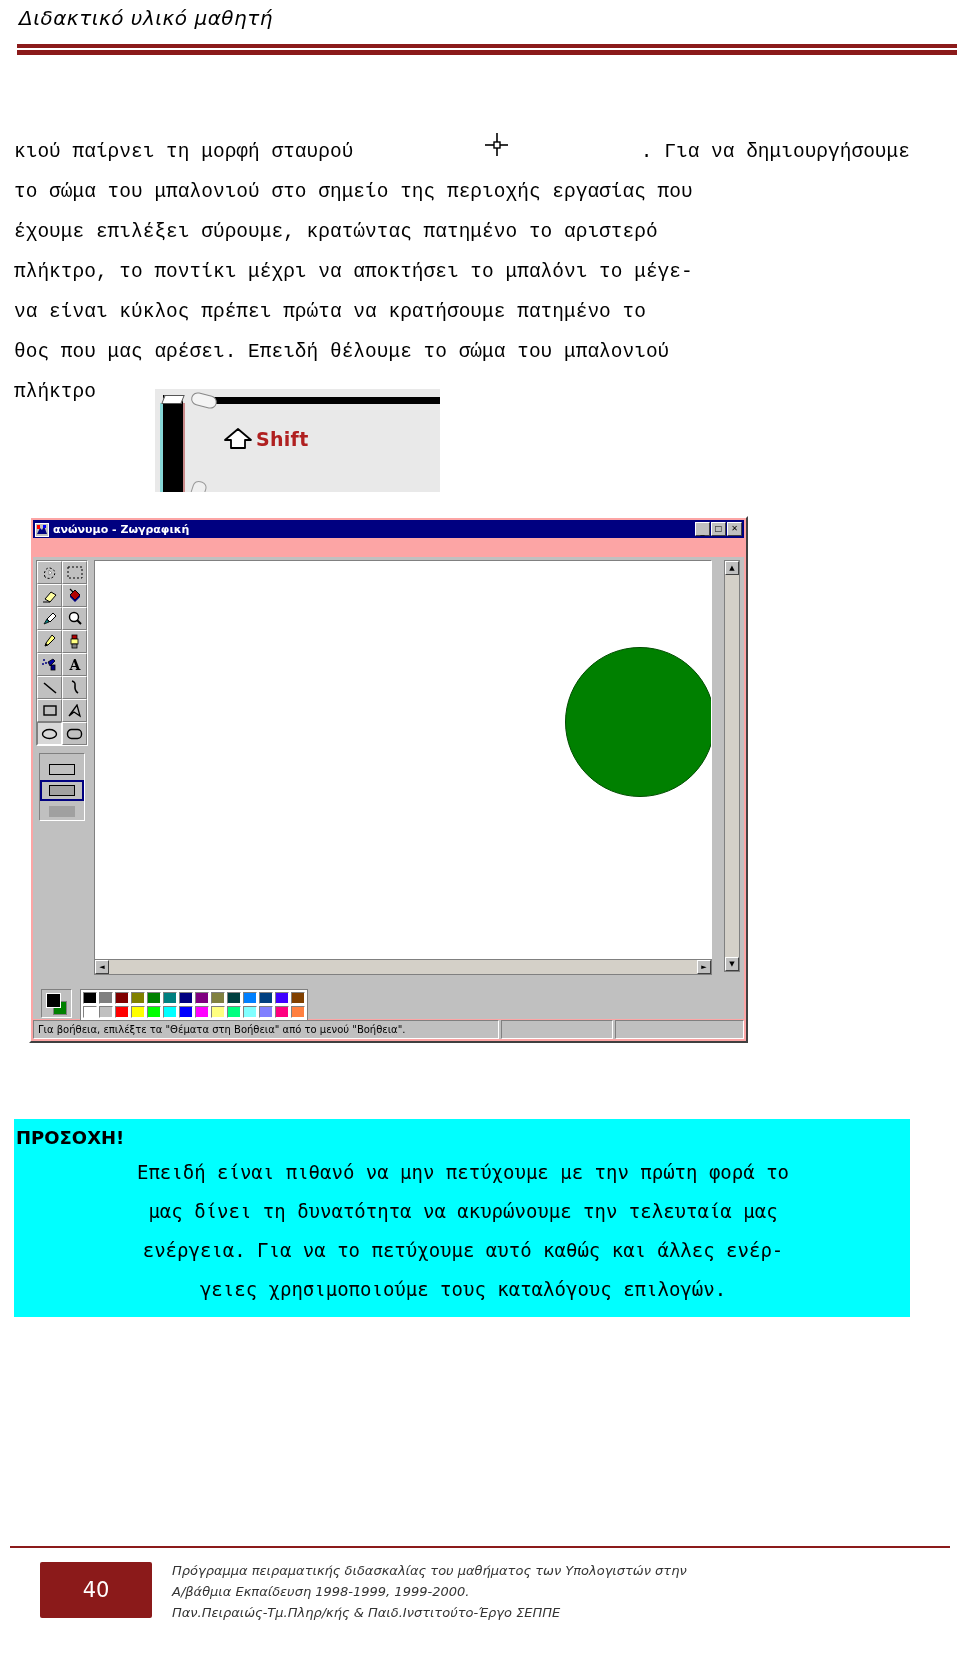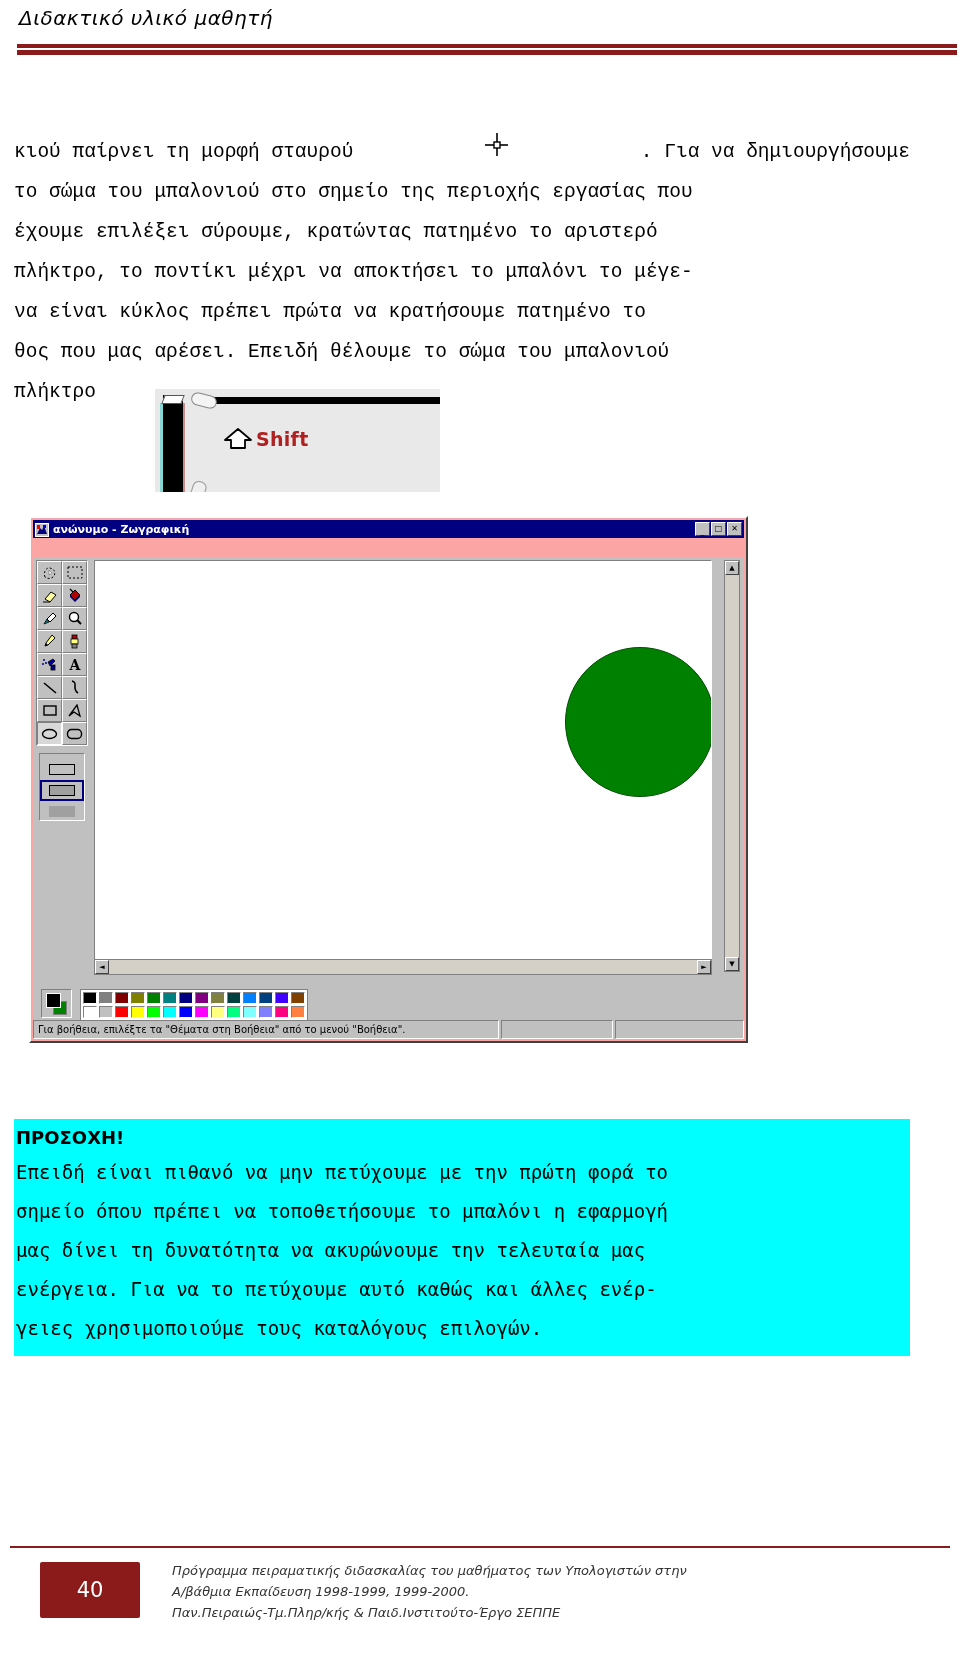--- a/index.html
+++ b/index.html
@@ -478,41 +478,41 @@
     line-height: 30px;
     padding-left: 2px;
   }
   .warning-body {
     font-family: "DejaVu Sans Mono", monospace;
     font-size: 19px;
     line-height: 39px;
     color: #000000;
     padding-left: 2px;
   }
-  .warning-body .line { display: block; white-space: nowrap; }
+  .warning-body .line { display: block; white-space: nowrap; text-align: center; }
 
   
   .footer {
     position: absolute;
     left: 0;
     top: 1546px;
     width: 960px;
     height: 110px;
   }
   .footer-rule {
     position: absolute;
     left: 10px; top: 0;
     width: 940px; height: 2px;
     background: #8b1a1a;
   }
   .page-number-box {
     position: absolute;
     left: 40px;
     top: 16px;
-    width: 100px;
+    width: 112px;
     height: 56px;
     background: #8b1a1a;
     border-radius: 2px;
     display: flex;
     align-items: center;
     justify-content: center;
   }
   .page-number {
     color: #ffffff;
     font-family: "DejaVu Sans", sans-serif;
@@ -778,21 +778,20 @@
     <div class="status-pane main">Για βοήθεια, επιλέξτε τα "Θέματα στη Βοήθεια" από το μενού "Βοήθεια".</div>
     <div class="status-pane p2"></div>
     <div class="status-pane p3"></div>
   </div>
 </div>
 
 <div class="warning-box" style="background: rgb(0, 255, 255);">
   <div class="warning-title">ΠΡΟΣΟΧΗ!</div>
   <div class="warning-body">
     <span class="line">Επειδή είναι πιθανό να μην πετύχουμε με την πρώτη φορά το</span>
-    <span class="line">σημείο όπου πρέπει να τοποθετήσουμε το μπαλόνι η εφαρμογή</span>
     <span class="line">μας δίνει τη δυνατότητα να ακυρώνουμε την τελευταία μας</span>
     <span class="line">ενέργεια. Για να το πετύχουμε αυτό καθώς και άλλες ενέρ-</span>
     <span class="line">γειες χρησιμοποιούμε τους καταλόγους επιλογών.</span>
   </div>
 </div>
 
 <div class="footer">
   <div class="footer-rule"></div>
   <div class="page-number-box">
     <span class="page-number">40</span>

